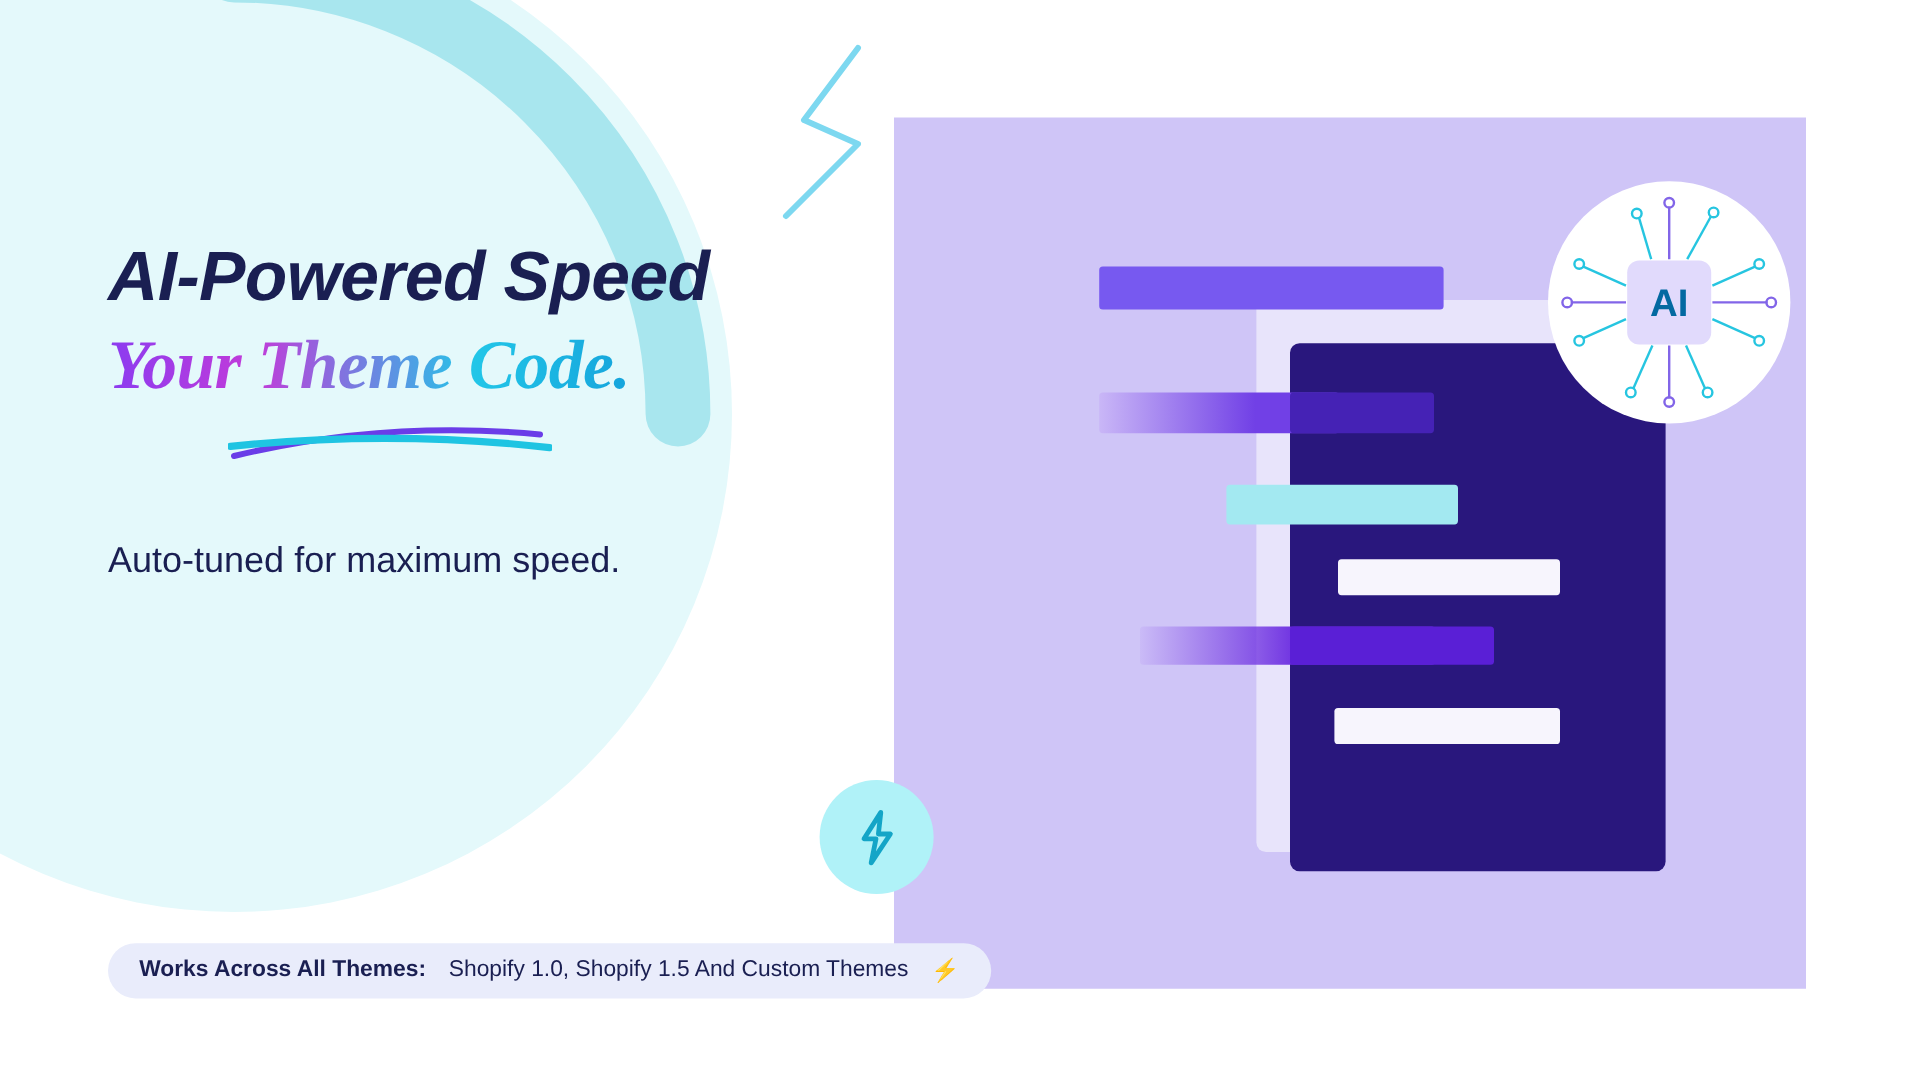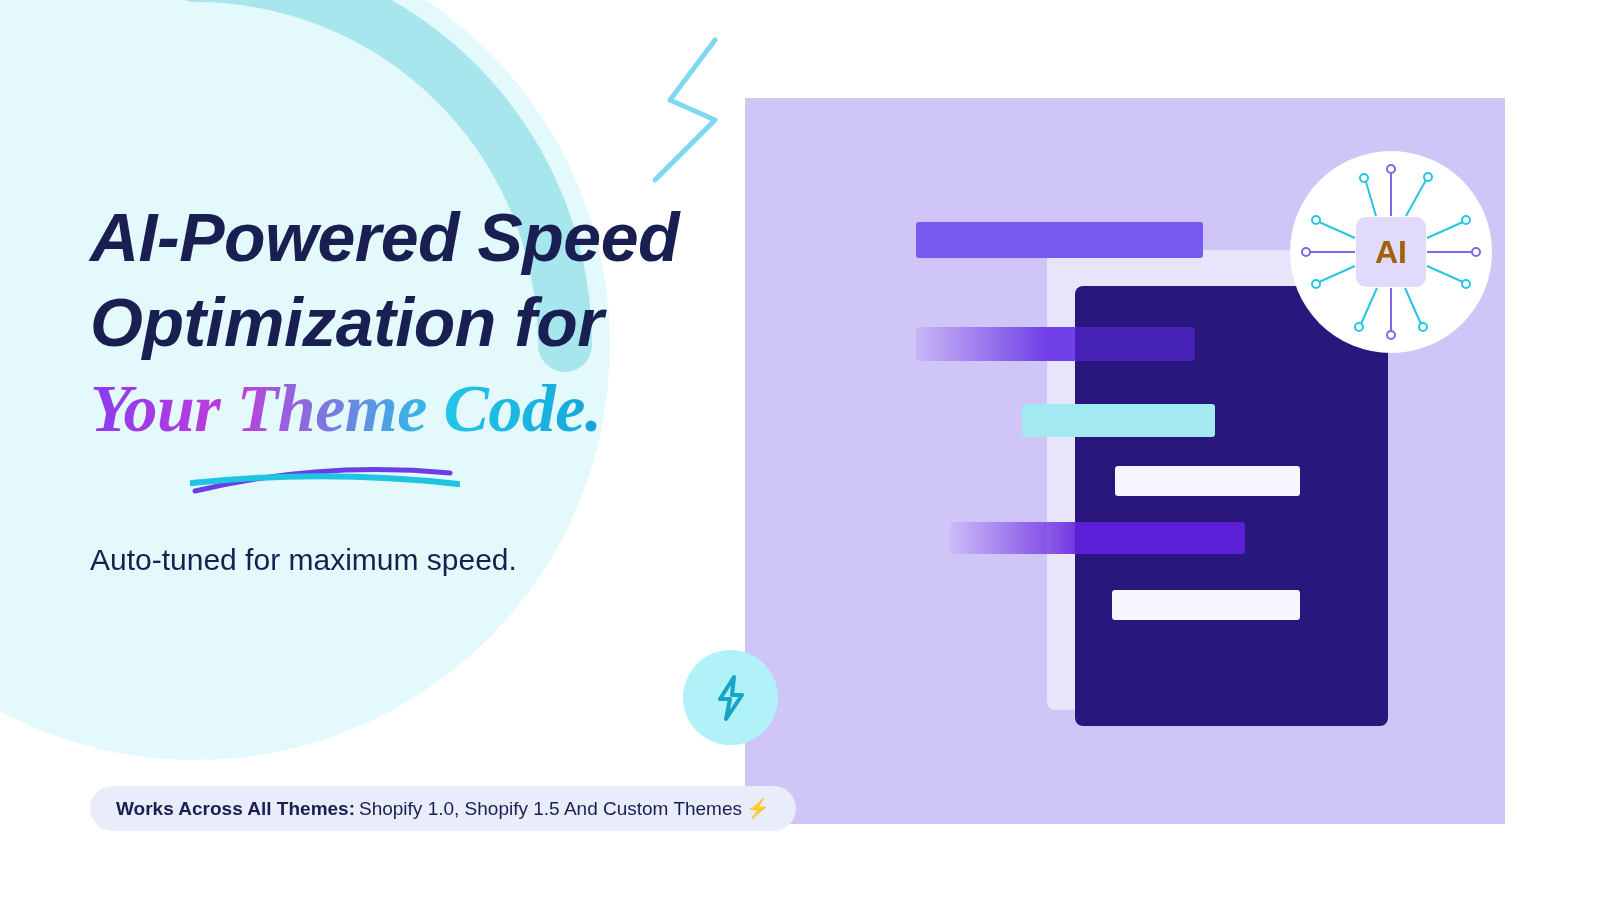--- a/index.html
+++ b/index.html
@@ -40,58 +40,58 @@
   }
   
   .content {
     position: absolute;
     left: 90px;
     top: 195px;
     width: 620px;
     z-index: 5;
   }
   .headline {
-    font-size: 68px;
+    font-size: 58px;
     font-weight: 800;
     font-style: italic;
     line-height: 1.25;
     color: #1a1f52;
     letter-spacing: -0.5px;
   }
   .headline .gradient {
     background: linear-gradient(90deg, #8b3cf0 0%, #c23bd9 28%, #22c6e8 70%, #15a4dc 100%);
     -webkit-background-clip: text;
     background-clip: text;
     color: transparent;
     display: inline-block;
     font-family: Liberation Serif, serif;
   }
   .underline-svg {
     margin: 8px 0 0 100px;
   }
   .subtitle {
-    margin-top: 40px;
+    margin-top: 58px;
     font-size: 30px;
     color: #1a1f52;
     font-weight: 400;
   }
   
   .pill {
     position: absolute;
     left: 90px;
     top: 786px;
     background: #e9ecfb;
     border-radius: 999px;
     padding: 11px 26px;
     font-size: 19px;
     color: #1a1f52;
     z-index: 5;
     display: flex;
-    align-items: flex-end;
-    gap: 4px;
+    align-items: flex-start;
+    gap: 19px;
   }
   .pill .bold { font-weight: 700; }
   .pill .rest { font-weight: 400; }
   
   .small-badge {
     position: absolute;
     left: 683px;
     top: 650px;
     width: 95px;
     height: 95px;
@@ -162,21 +162,21 @@
   .chip {
     width: 70px;
     height: 70px;
     background: #e1dafc;
     border-radius: 10px;
     display: flex;
     align-items: center;
     justify-content: center;
     font-weight: 700;
     font-size: 32px;
-    color: #a16207;
+    color: #0369a1;
     position: relative;
     z-index: 2;
   }
   .circuits { position: absolute; width: 200px; height: 200px; }
 </style>
 </head>
 <body>
 
 <div class="big-circle"></div>
 
@@ -185,21 +185,20 @@
   <path d="M 80 560 A 370 370 0 0 1 48 395" stroke="#a8e6ee" stroke-width="54" fill="none" stroke-linecap="round"></path>
 </svg>
 
 <svg class="zigzag" width="100" height="150" viewBox="0 0 100 150">
   <path d="M 75 5 L 30 65 L 75 85 L 15 145" stroke="#7dd8f0" stroke-width="5" fill="none" stroke-linecap="round" stroke-linejoin="round"></path>
 </svg>
 
 <div class="content">
   <div class="headline">
     <div>AI-Powered Speed</div>
-    <div>Optimization for</div>
     <div class="gradient">Your Theme Code.</div>
   </div>
   <svg class="underline-svg" width="270" height="40" viewBox="0 0 270 40">
     <path d="M 5 32 Q 130 2 260 14" stroke="#6a3de8" stroke-width="5" fill="none" stroke-linecap="round"></path>
     <path d="M 2 24 Q 135 10 268 25" stroke="#1fc4e2" stroke-width="6" fill="none" stroke-linecap="round"></path>
   </svg>
   <div class="subtitle">Auto-tuned for maximum speed.</div>
 </div>
 
 <div class="pill">

